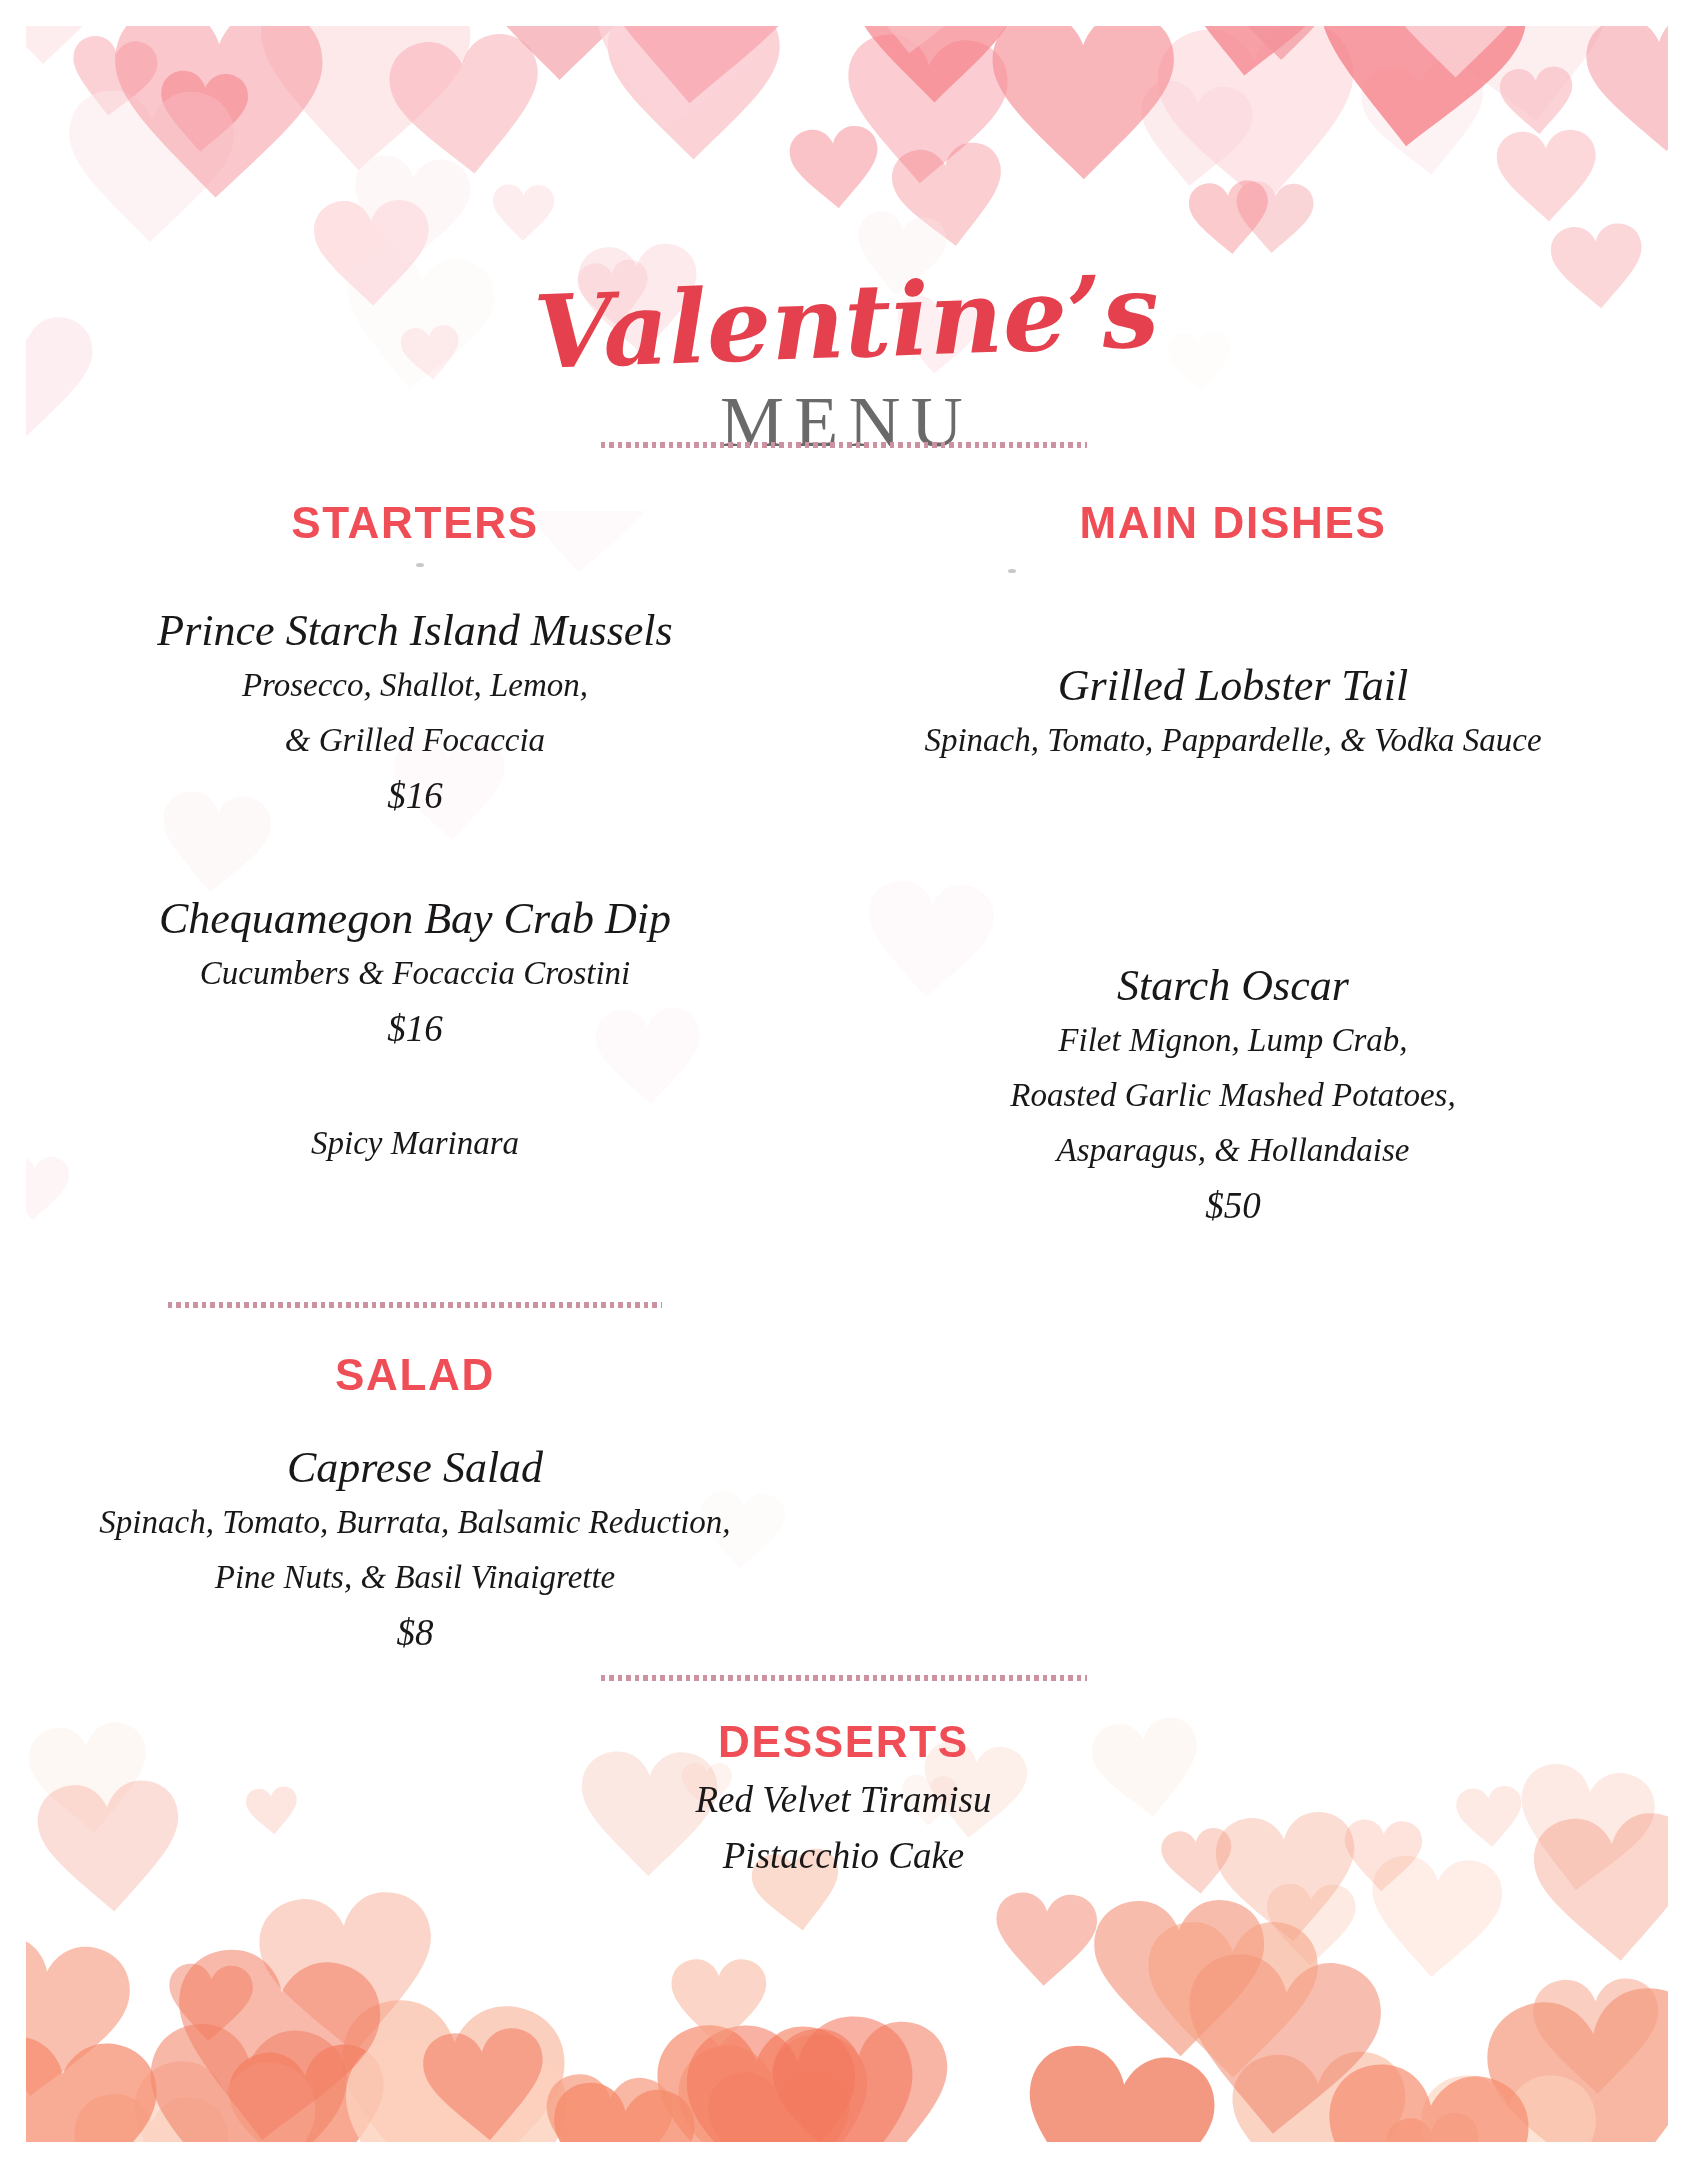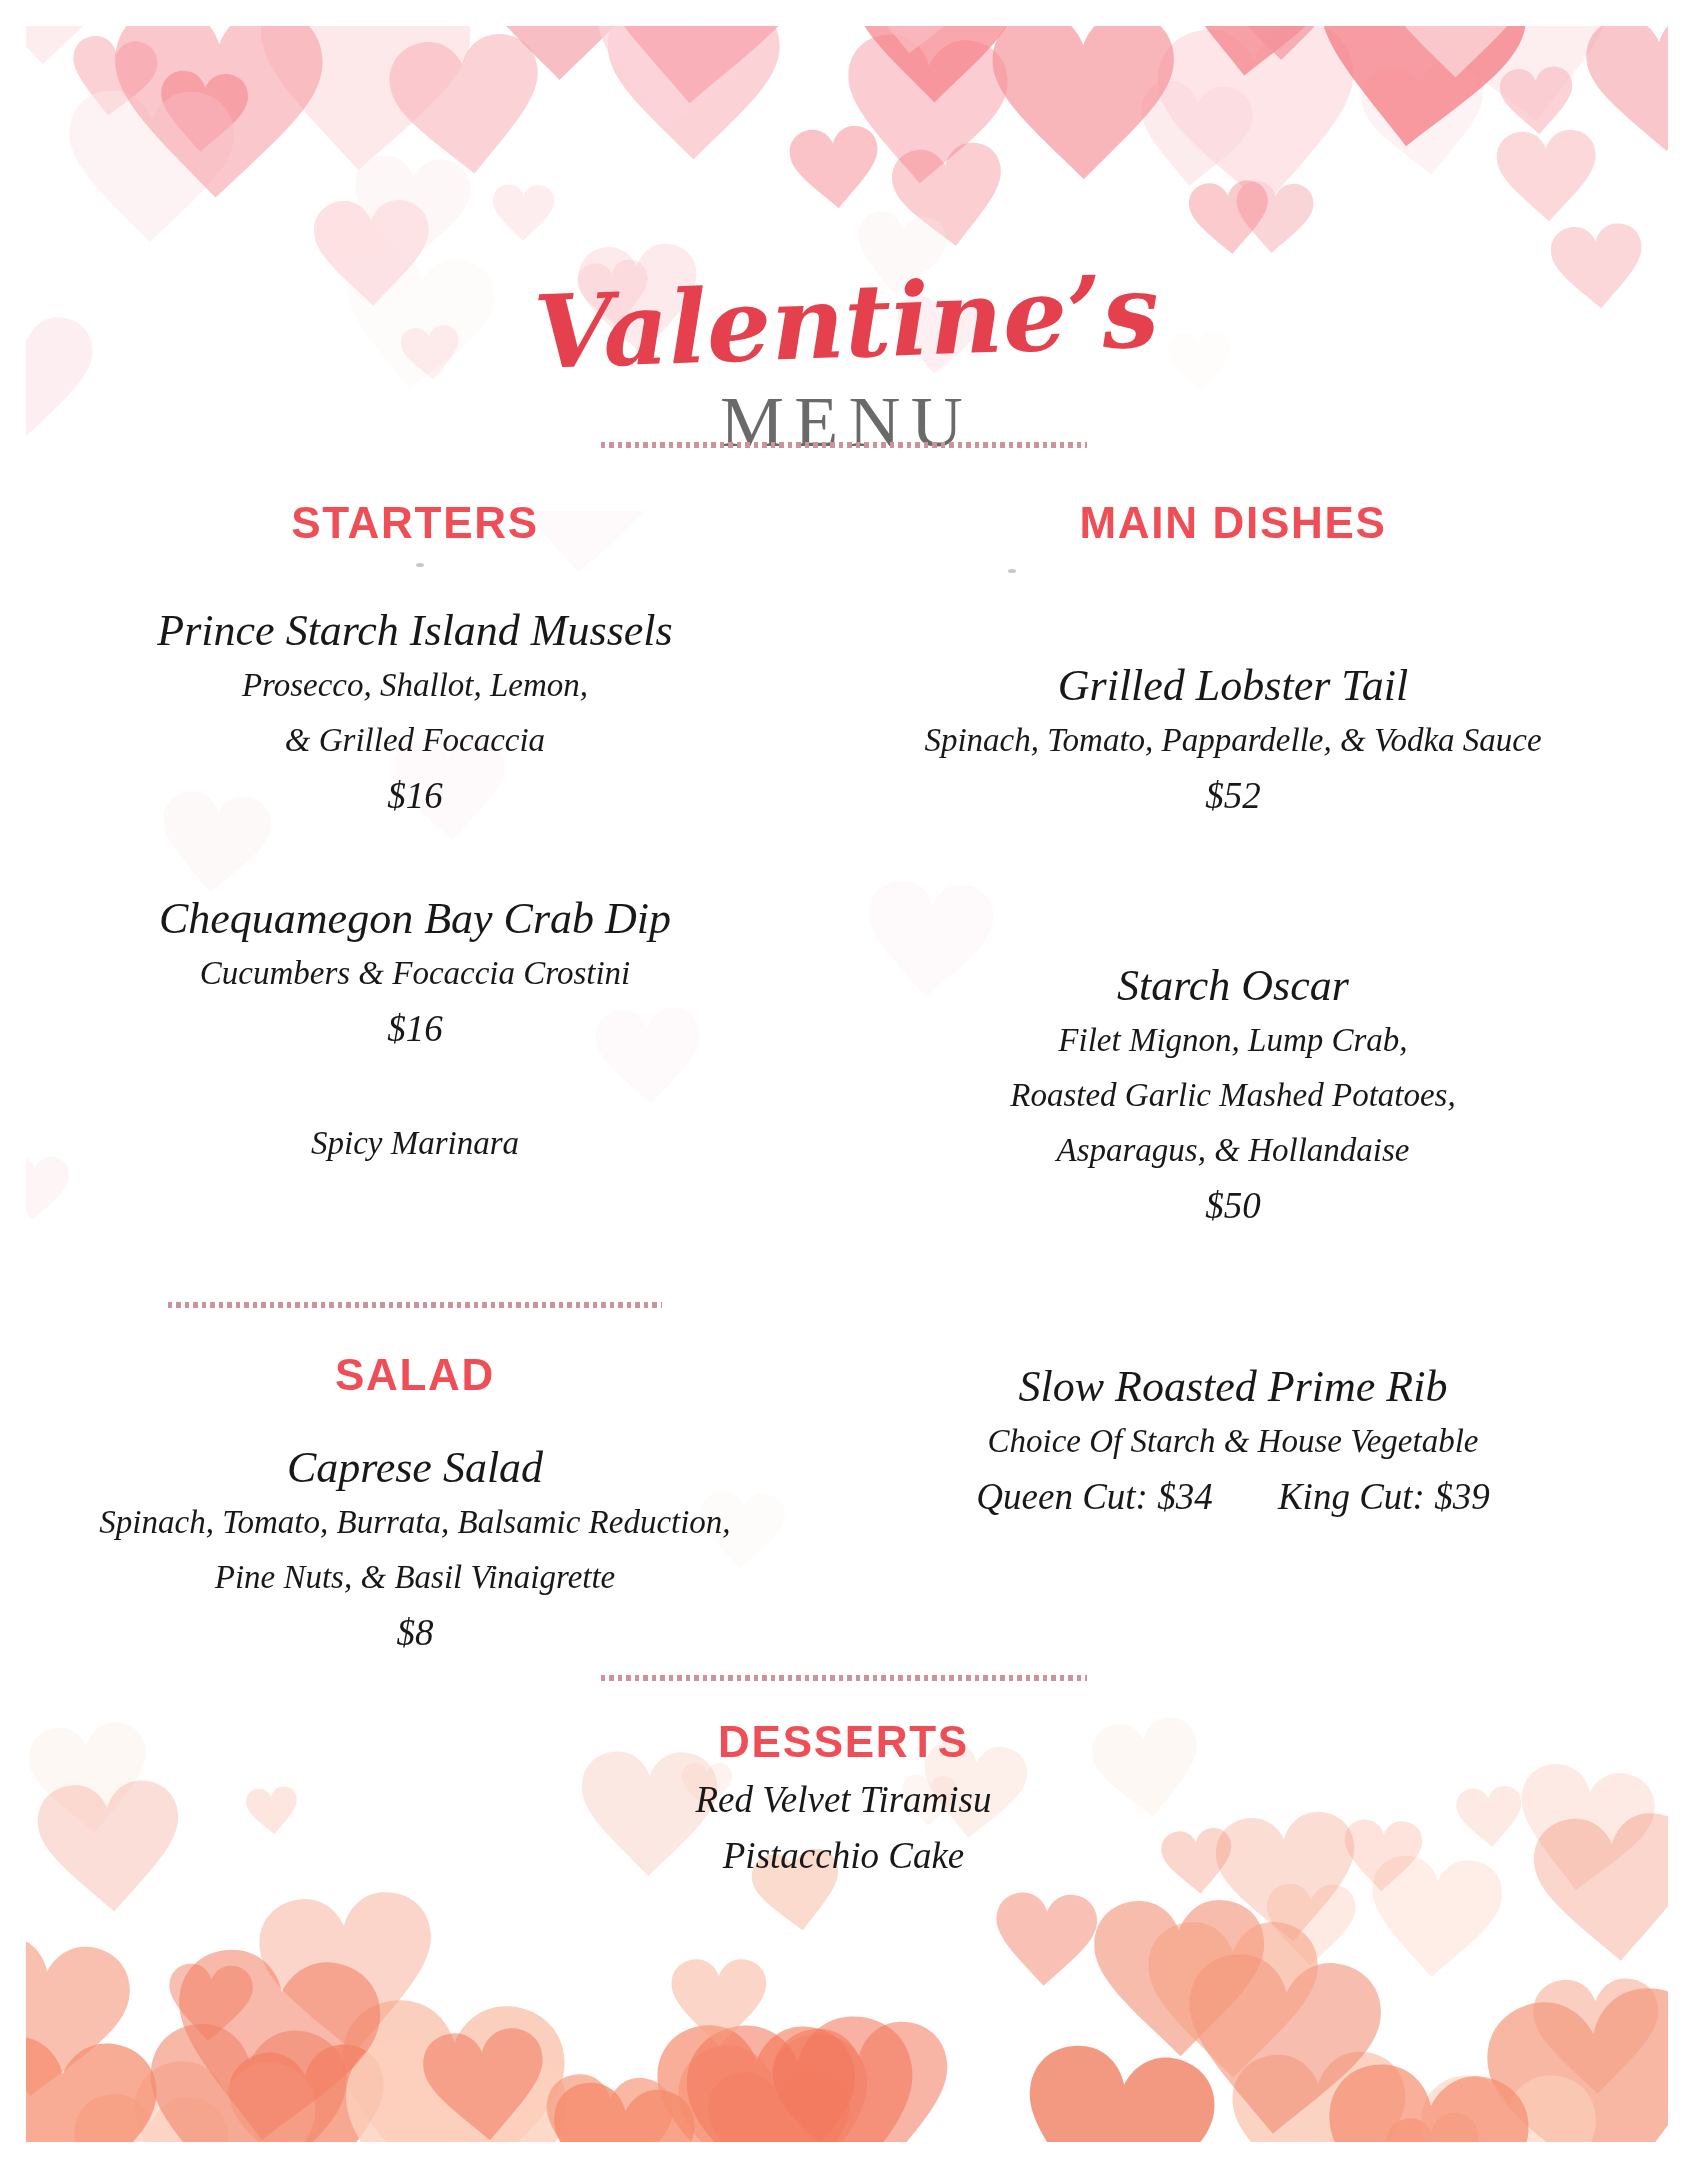--- a/index.html
+++ b/index.html
@@ -217,39 +217,30 @@
     <div class="idesc">Pine Nuts, &amp; Basil Vinaigrette</div>
     <div class="iprice">$8</div>
   </div>
 
   <div class="txt sec cr" style="top:497px">MAIN DISHES</div>
   <div class="speck" style="top:569px;left:1008px"></div>
 
   <div class="item cr" style="top:658px">
     <div class="iname">Grilled Lobster Tail</div>
     <div class="idesc">Spinach, Tomato, Pappardelle, &amp; Vodka Sauce</div>
-    <div class="iprice">$52</div>
   </div>
 
   <div class="item cr" style="top:958px">
     <div class="iname">Starch Oscar</div>
     <div class="idesc">Filet Mignon, Lump Crab,</div>
     <div class="idesc">Roasted Garlic Mashed Potatoes,</div>
     <div class="idesc">Asparagus, &amp; Hollandaise</div>
     <div class="iprice">$50</div>
   </div>
 
-  <div class="item cr" style="top:1359px">
-    <div class="iname">Slow Roasted Prime Rib</div>
-    <div class="idesc">Choice Of Starch &amp; House Vegetable</div>
-    <div class="iprice two">
-      <span>Queen Cut: $34</span>
-      <span>King Cut: $39</span>
-    </div>
-  </div>
 
   <div class="dots" style="top:1675px;left:601px;width:486px"></div>
   <div class="txt sec cc" style="top:1716px">DESSERTS</div>
 
   <div class="item cc" style="top:1772px">
     <div class="dessert-line">Red Velvet Tiramisu</div>
     <div class="dessert-line">Pistacchio Cake</div>
   </div>
 
 </div>

